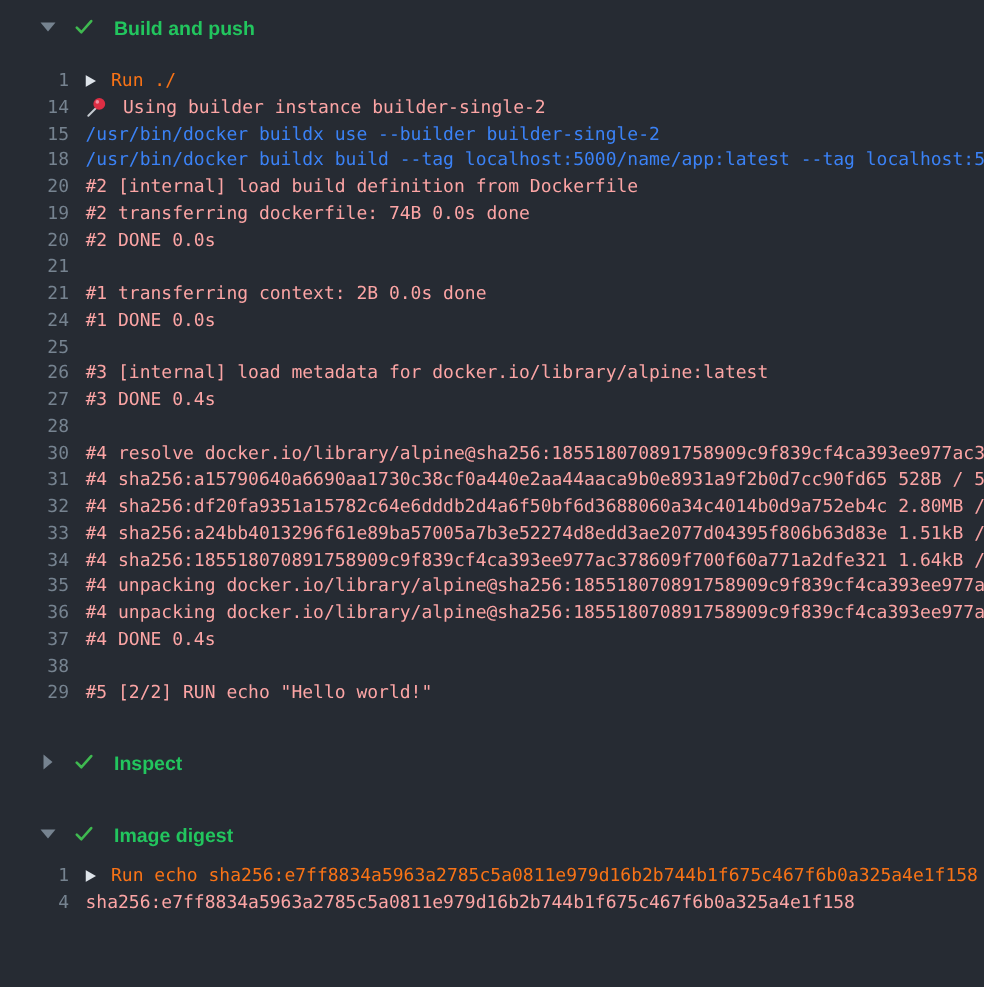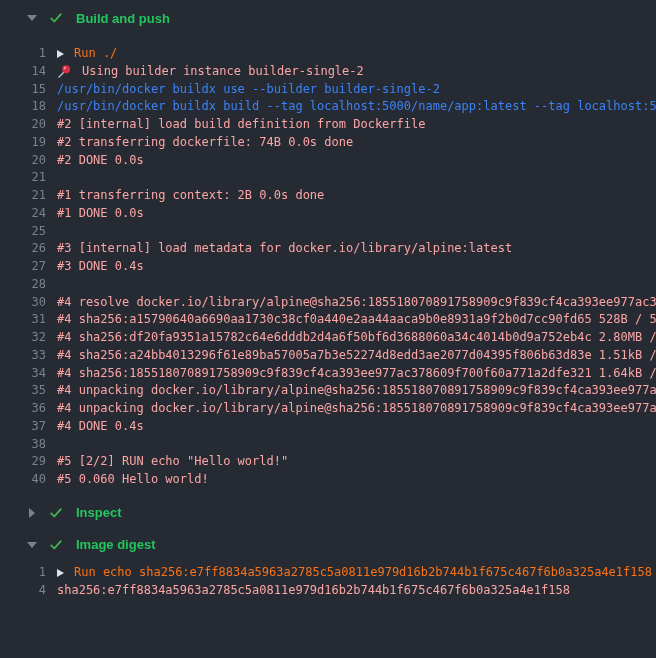--- a/index.html
+++ b/index.html
@@ -10,22 +10,22 @@
     -webkit-font-smoothing:antialiased;
   }
   .section{display:flow-root;}
   .section-header{
     display:flex;align-items:center;height:20px;padding-left:26px;
     font-family:"Liberation Sans",sans-serif;font-size:13px;font-weight:700;
     color:#22c55e;cursor:pointer;
   }
   .section-build-and-push .section-header{margin-top:8px;}
   .section-build-and-push .section-lines{margin-top:17px;}
-  .section-inspect .section-header{margin-top:14px;}
-  .section-image-digest .section-header{margin-top:12px;}
+  .section-inspect .section-header{margin-top:27px;}
+  .section-image-digest .section-header{margin-top:28px;}
   .section-image-digest .section-lines{margin-top:9px;}
   .twisty{width:12px;display:flex;justify-content:center;margin-right:11px;flex:none;}
   .twisty-shape{width:0;height:0;}
   .twisty-shape.down{border-left:5px solid transparent;border-right:5px solid transparent;border-top:6px solid #768390;}
   .twisty-shape.right{border-top:5px solid transparent;border-bottom:5px solid transparent;border-left:6px solid #768390;}
   .check{width:14px;height:14px;margin-right:13px;flex:none;}
   .section-lines{display:block;}
   .line{display:flex;height:17.75px;line-height:17.75px;font-size:12px;white-space:pre;}
   .num{width:46px;flex:none;text-align:right;color:#768390;cursor:pointer;}
   .line-body{margin-left:11px;display:flex;align-items:center;overflow:hidden;flex:1 1 auto;}
@@ -267,28 +267,20 @@
 
   <div class="line">
     <span class="num">29</span>
     <span class="line-body">
       
       
       <span class="text k-plain">#5 [2/2] RUN echo "Hello world!"</span>
     </span>
   </div>
 
-  <div class="line">
-    <span class="num">40</span>
-    <span class="line-body">
-      
-      
-      <span class="text k-plain">#5 0.060 Hello world!</span>
-    </span>
-  </div>
 </div>
   </div>
 
   <div class="section section-inspect">
     <div class="section-header">
       <span class="twisty">
           <span class="twisty-shape right"></span>
         </span>
       <span class="check"><svg viewBox="0 0 16 16" xmlns="http://www.w3.org/2000/svg">
     <path d="M2.5 8.5 L6 12 L13.5 3.5" fill="none" stroke="#3fb950" stroke-width="2" stroke-linecap="round" stroke-linejoin="round"></path>

